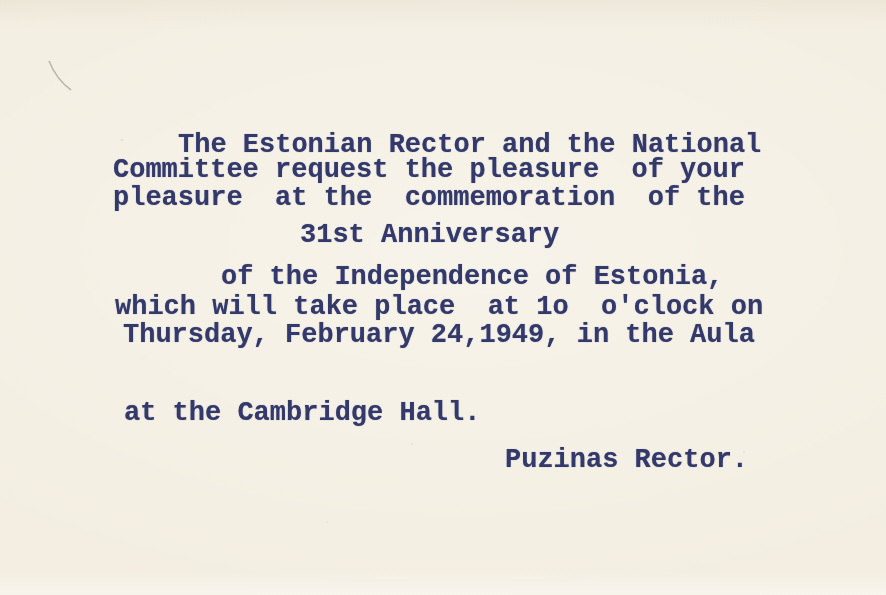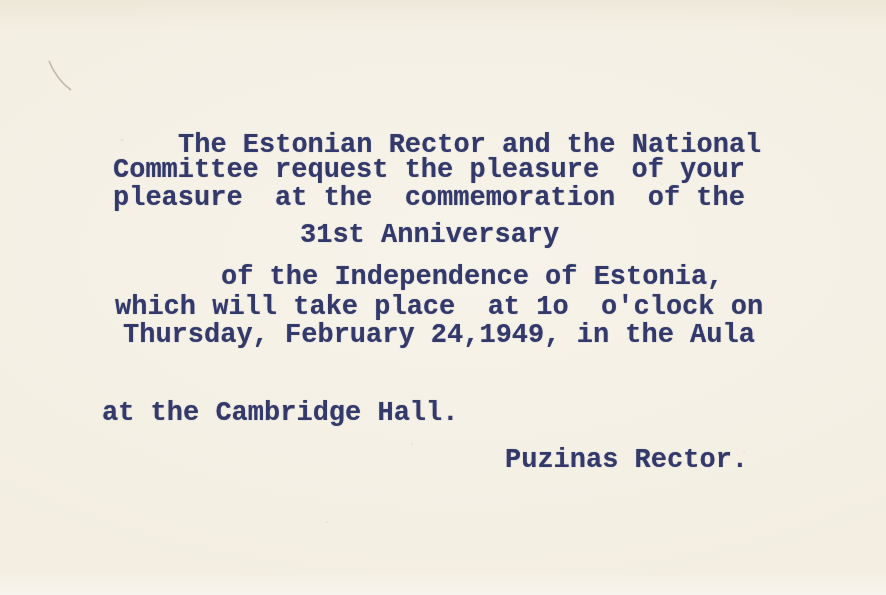--- a/index.html
+++ b/index.html
@@ -40,21 +40,21 @@
   .l1  { left: 142px; top: 78px;  }
   .l2  { left: 178px; top: 132px; }
   .l3  { left: 113px; top: 157px; }
   .l4  { left: 113px; top: 185px; }
   .l5  { left: 300px; top: 222px; }
   .l6  { left: 185px; top: 264px; margin-left: 36px; }
   .l7  { left: 115px; top: 294px; }
   .l8  { left: 115px; top: 322px; margin-left: 8px; }
   .l9  { left: 113px; top: 347px; }
   .l10 { left: 113px; top: 374px; }
-  .l11 { left: 102px; top: 400px; }
+  .l11 { left: 124px; top: 400px; }
   .l12 { left: 505px; top: 447px; }
   .crease {
     position: absolute;
     left: 45px;
     top: 58px;
   }
 </style>
 </head>
 <body>
 

